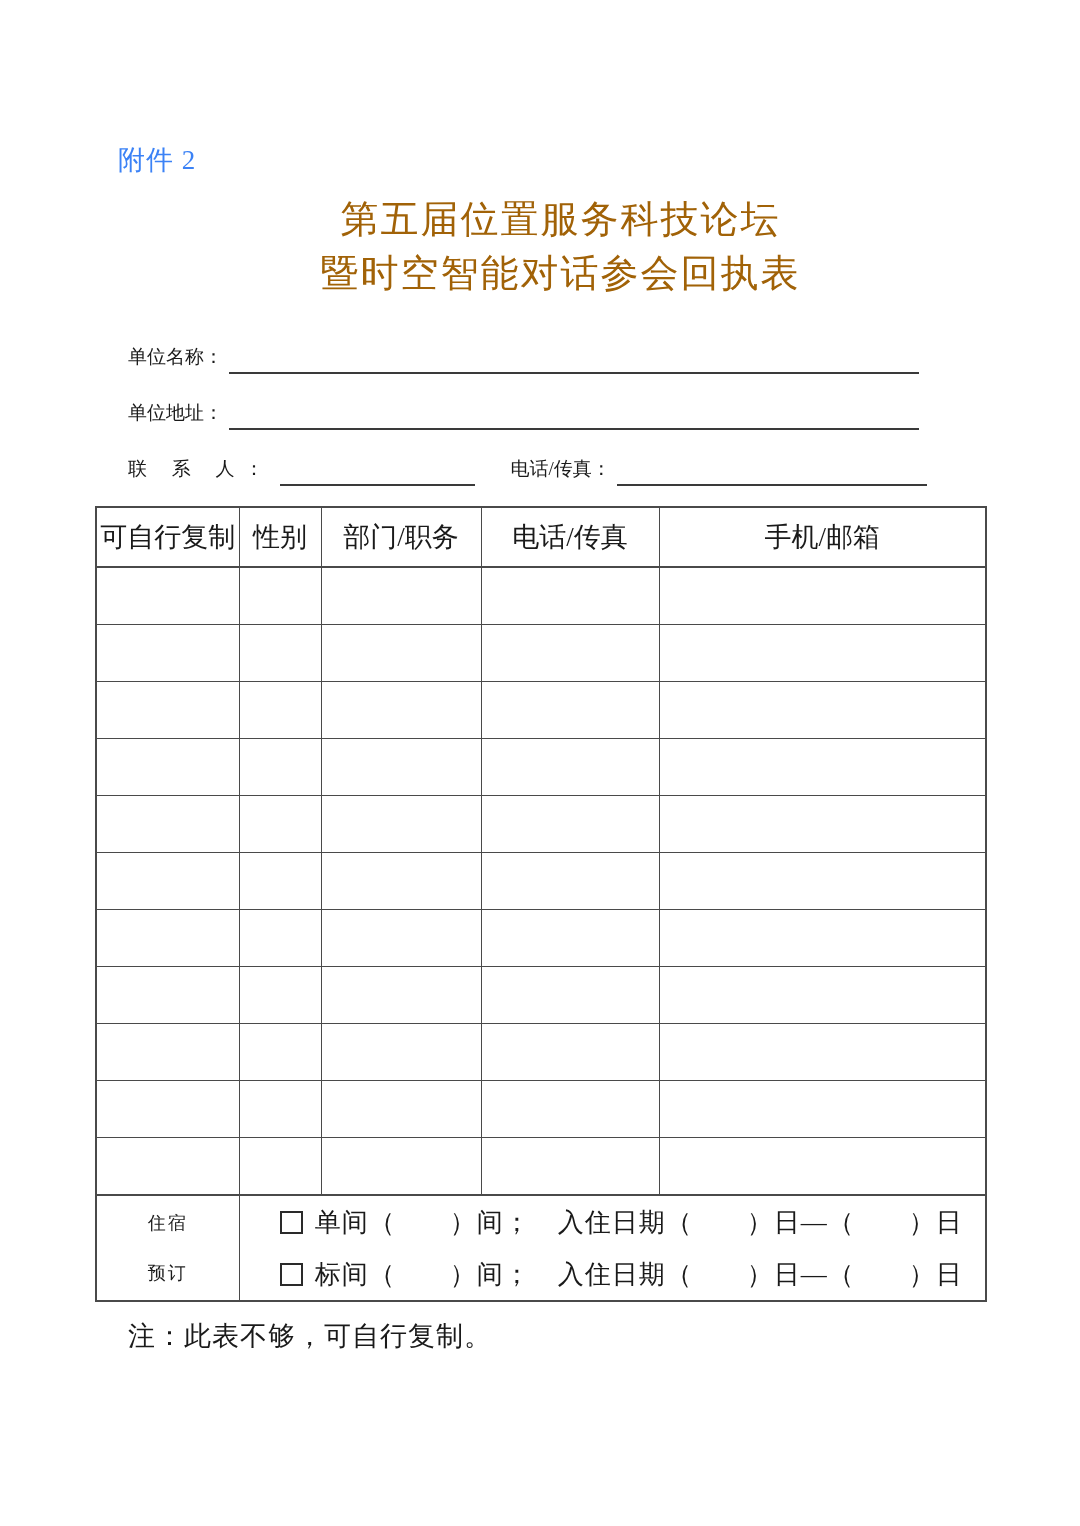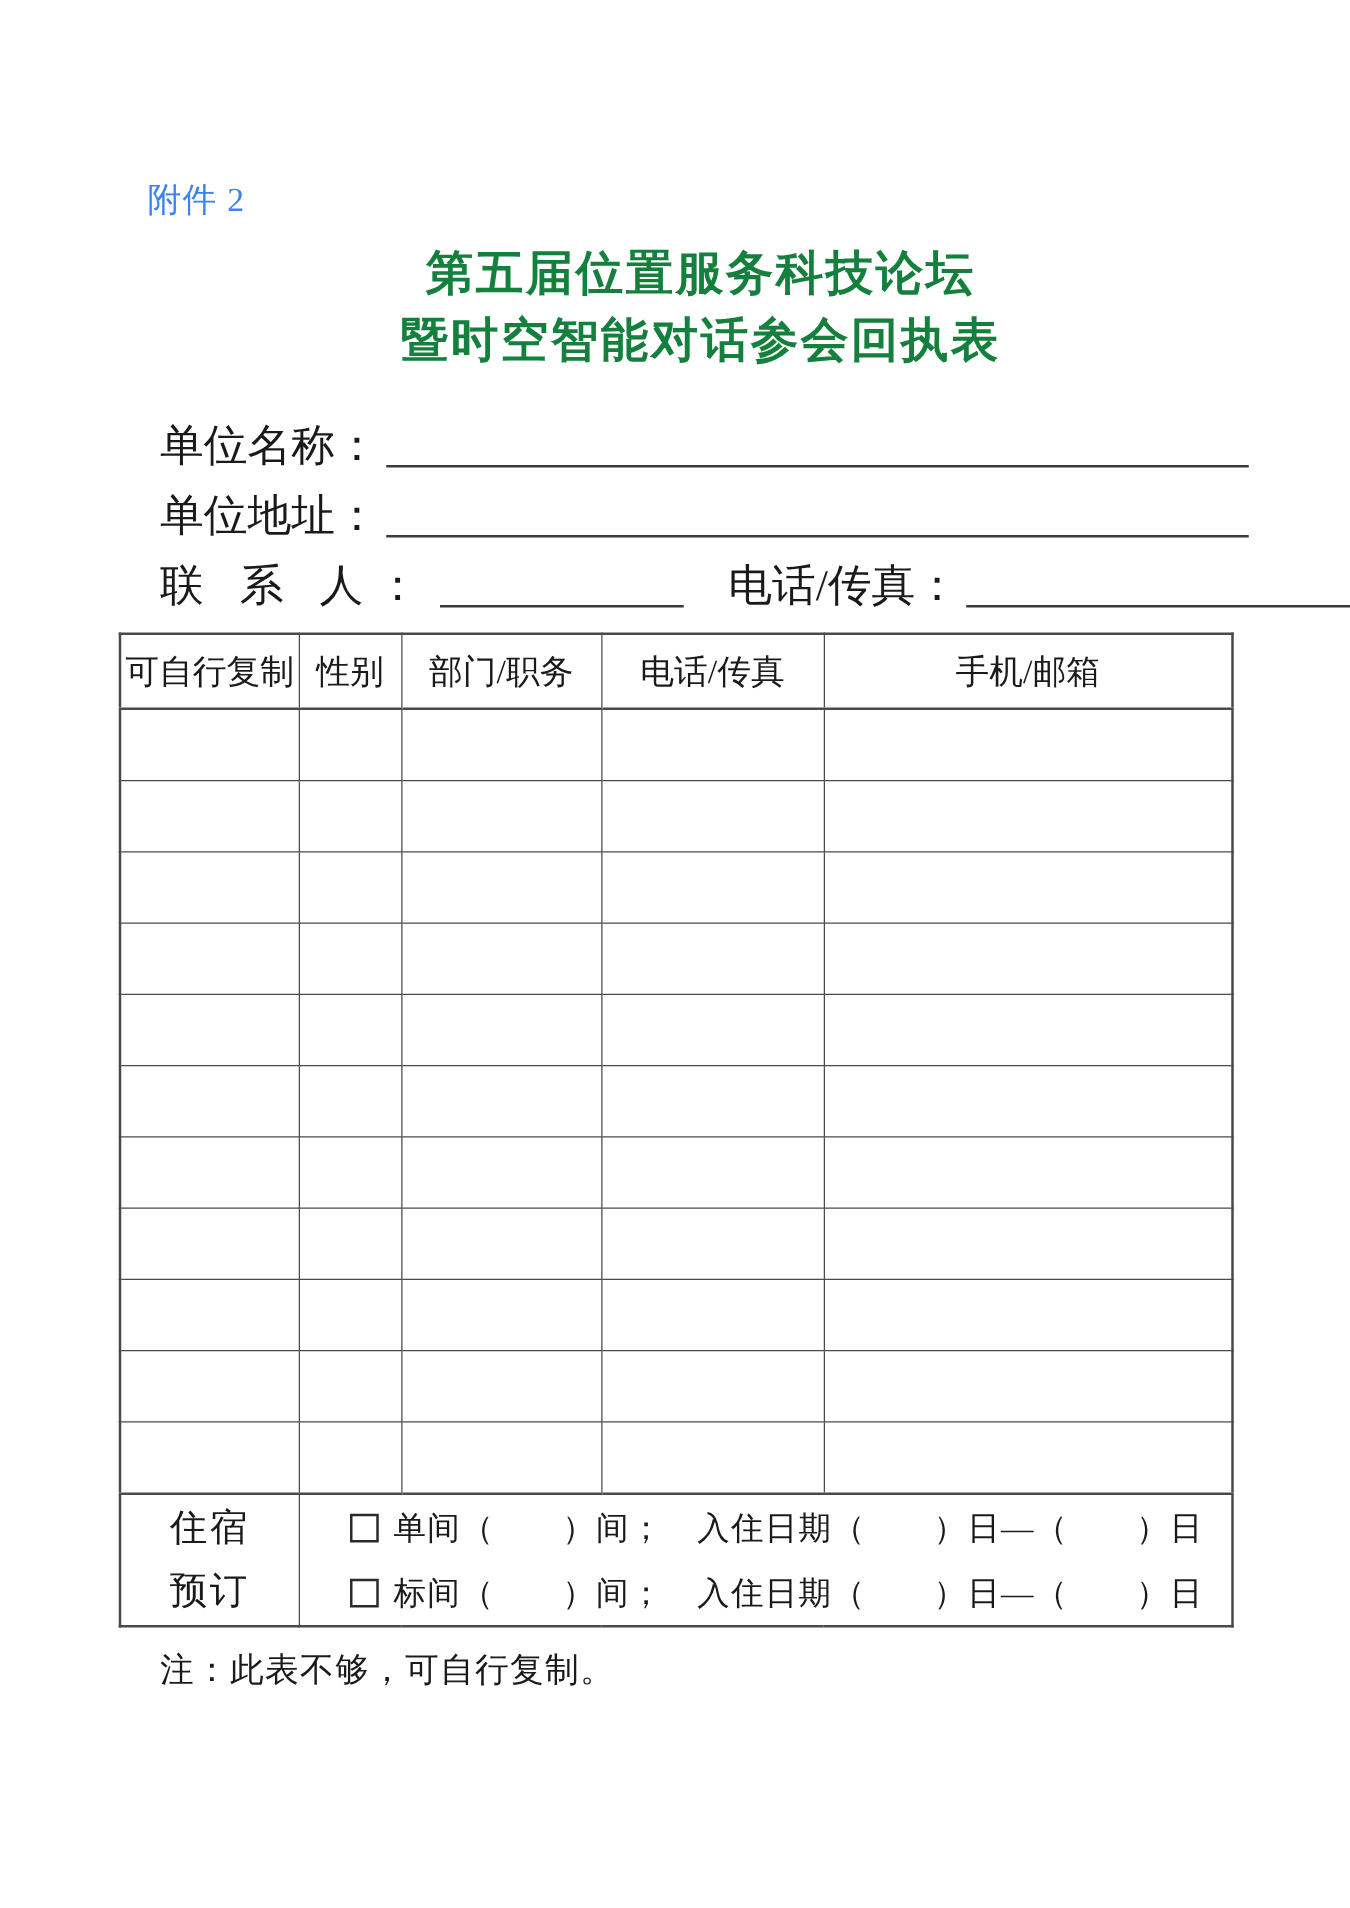--- a/index.html
+++ b/index.html
@@ -36,34 +36,34 @@
   
   .doc-title {
     position: absolute;
     left: 0;
     right: 0;
     top: 192px;
     text-align: center;
   }
   .doc-title .line {
     font-size: 38px;
-    font-weight: bold;
+    font-weight: normal;
     letter-spacing: 2px;
     line-height: 54px;
-    color: #15803d;
+    color: #a16207;
     white-space: nowrap;
     padding-left: 41px;
   }
 
   
   .field-row {
     position: absolute;
     display: flex;
     align-items: flex-end;
-    font-size: 35px;
+    font-size: 19px;
     color: #1a1a1a;
     white-space: nowrap;
   }
   .field-row .flabel {
     flex: 0 0 auto;
     line-height: 34px;
   }
   .field-row .flabel.spaced {
     letter-spacing: 10px;
   }
@@ -110,21 +110,21 @@
     height: 56px;
   }
   .reg-table tbody tr.last-data-row td {
     border-bottom: 2px solid #4a4a4a;
   }
 
   
   td.acc-label {
     text-align: center;
     vertical-align: middle;
-    font-size: 30px;
+    font-size: 18px;
     letter-spacing: 2px;
     height: 104px;
     margin-left: 16px;
   }
   td.acc-label .acc-l1,
   td.acc-label .acc-l2 {
     display: block;
     line-height: 50px;
   }
   td.acc-line {

